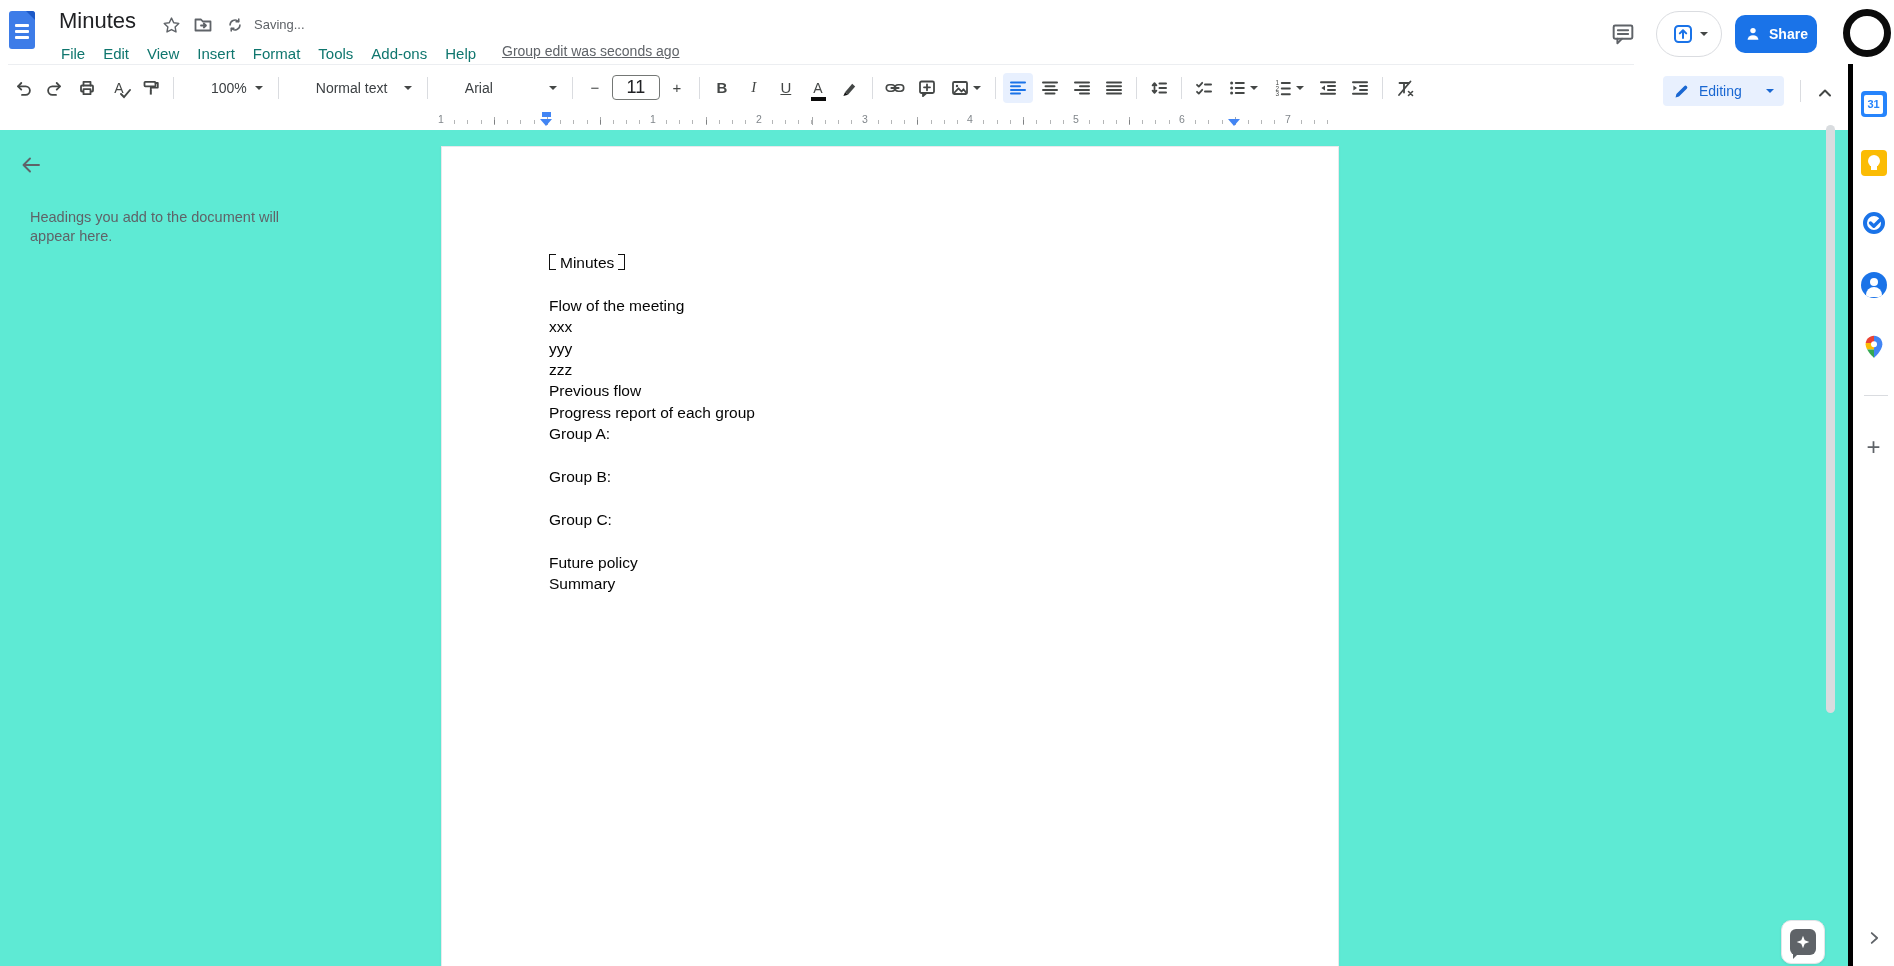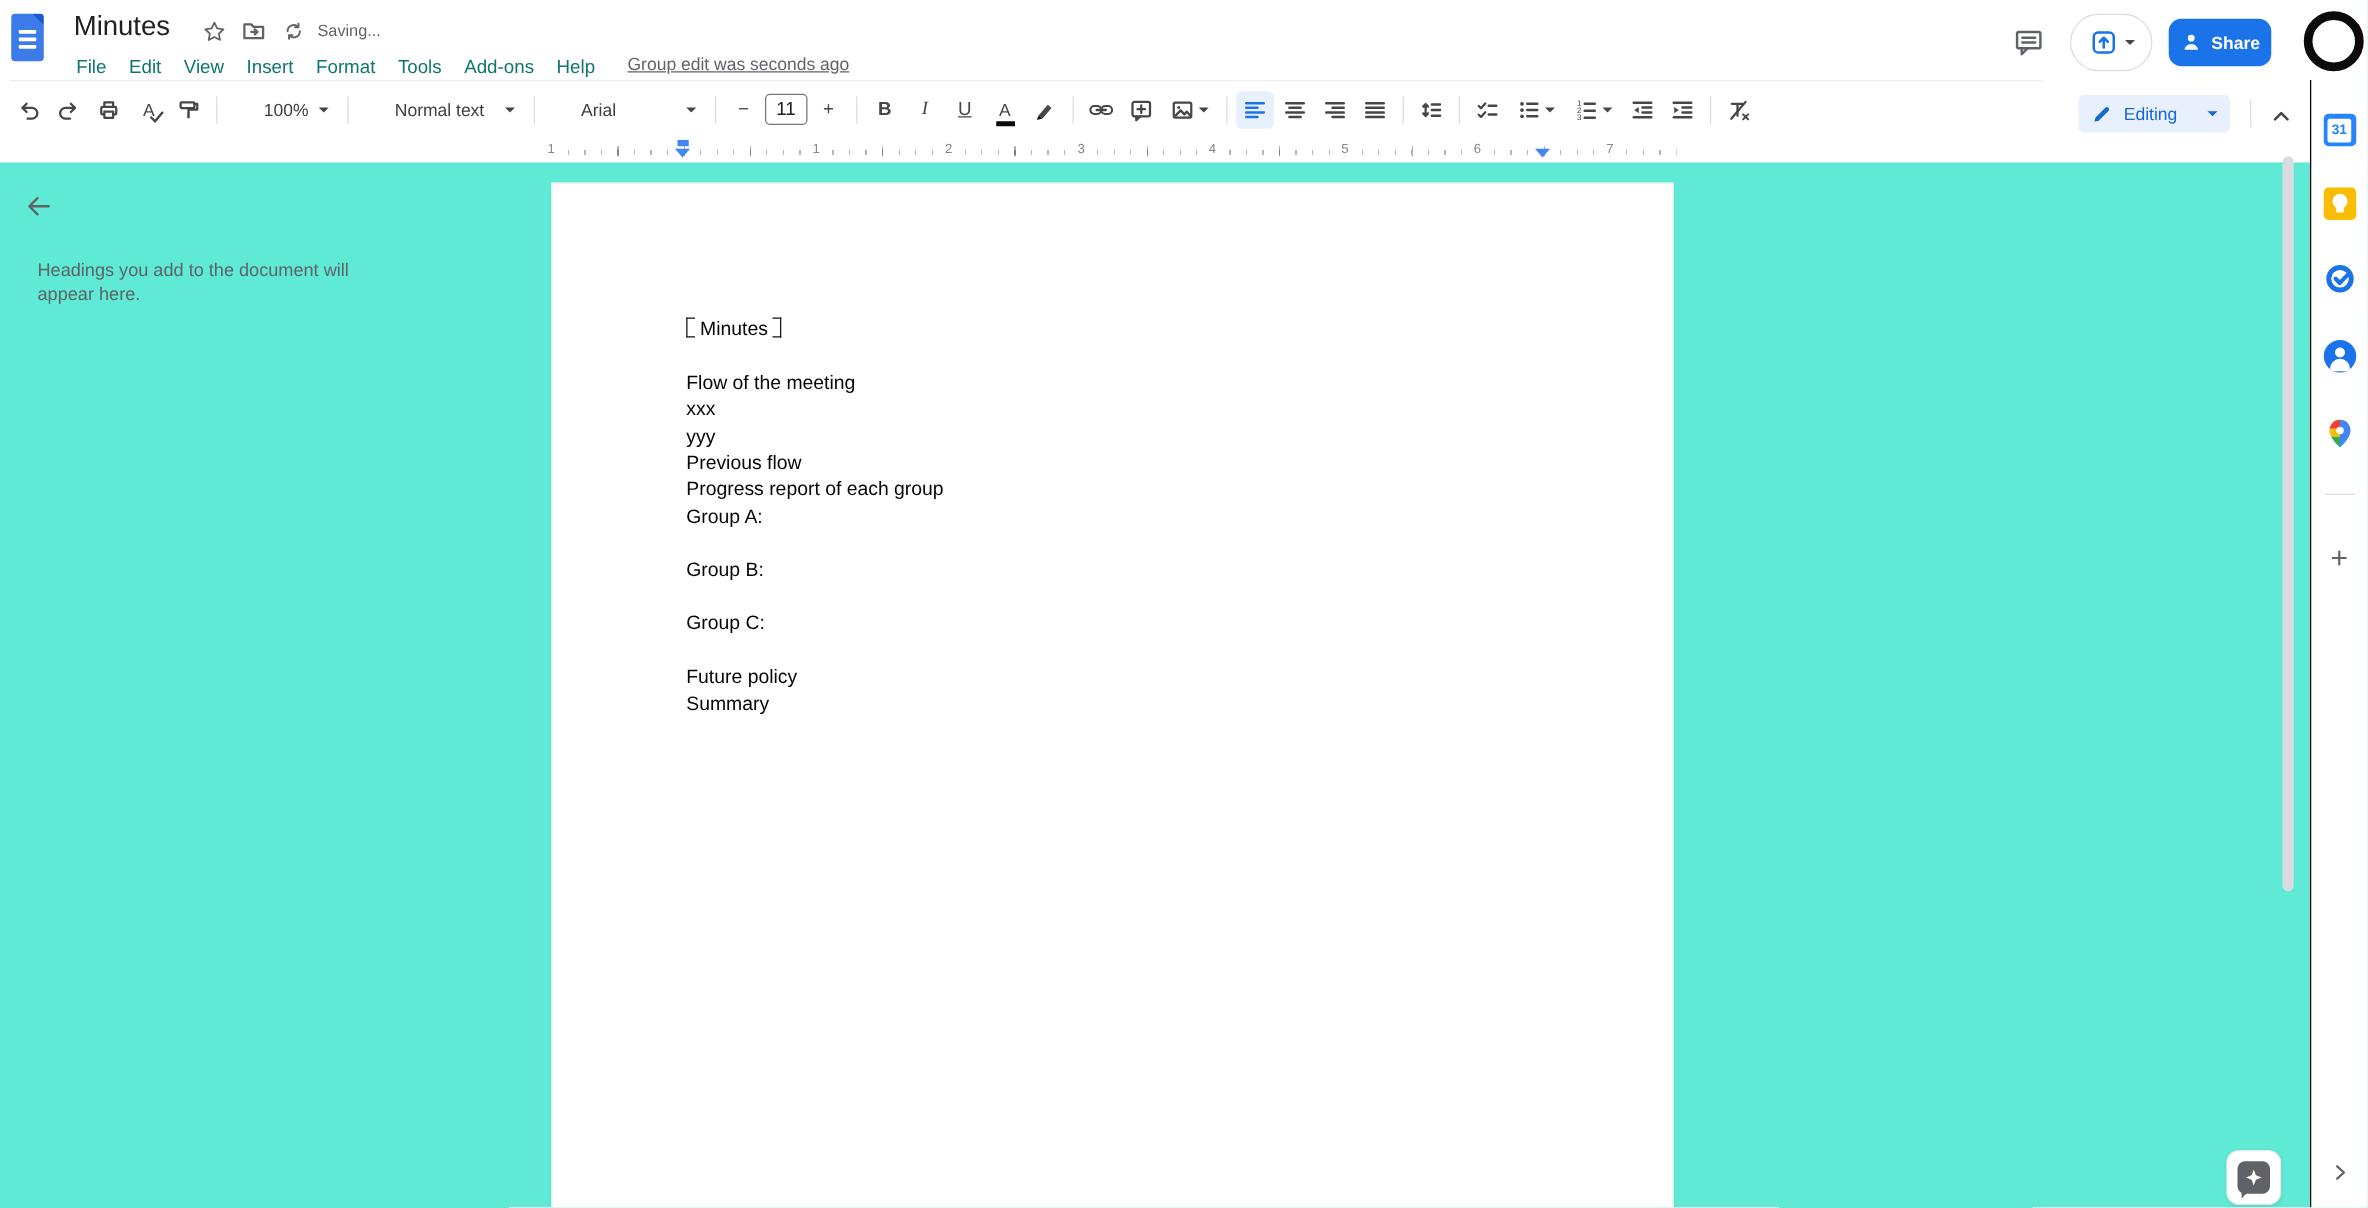--- a/index.html
+++ b/index.html
@@ -26,21 +26,21 @@
   .share-btn { position:absolute; left:1735px; top:15px; width:82px; height:38px; background:#1a73e8; color:#fff; border:none; border-radius:10px; display:flex; align-items:center; justify-content:center; gap:7px; font-size:14px; font-weight:700; cursor:pointer; }
   .avatar { position:absolute; left:1843px; top:9px; width:48px; height:48px; border-radius:50%; background:#fff; border:7px solid #0b0b0b; cursor:pointer; }
 
   
   .toolbar { position:absolute; left:8px; top:64px; height:46px; right:260px; display:flex; align-items:center; gap:2px; border-top:1px solid #eceef1; }
   .tb { width:30px; height:30px; min-width:30px; display:flex; align-items:center; justify-content:center; border-radius:4px; cursor:pointer; position:relative; }
   .tb.active { background:#e8f0fe; }
   .sep { width:1px; height:22px; background:#dadce0; margin:0 5px; }
   .chip { height:30px; display:flex; align-items:center; gap:8px; padding:0 8px; border-radius:4px; cursor:pointer; font-size:14px; color:#3c4043; white-space:nowrap;margin-left:22px; }
   .caret { width:0; height:0; border-left:4px solid transparent; border-right:4px solid transparent; border-top:4.5px solid #444746; display:inline-block; }
-  .size-box { width:34px; height:25px; border:1px solid #747775; border-radius:4px; display:flex; align-items:center; justify-content:center; font-size:15px; color:#202124; cursor:text; }
+  .size-box { width:48px; height:25px; border:1px solid #747775; border-radius:4px; display:flex; align-items:center; justify-content:center; font-size:18px; color:#202124; cursor:text; }
   .glyph { font-size:15px; color:#444746; }
   .bold-g{font-weight:700} .italic-g{font-style:italic;font-family:"Liberation Serif",serif} .under-g{text-decoration:underline}
   .color-a { position:relative; font-size:14px; color:#444746; line-height:1; }
   .color-a .swatch { position:absolute; left:-2px; bottom:-6px; width:15px; height:3.6px; background:#0b0b0b; }
   .spell-a { position:relative; font-size:14px; font-weight:500; color:#444746; }
   .tbsvg { stroke:#444746; fill:none; stroke-width:1.8; stroke-linecap:round; stroke-linejoin:round; }
   .blue-ln { stroke:#1a73e8; }
 
   .editing-chip { position:absolute; left:1663px; top:76px; width:121px; height:30px; background:#e8f0fe; border-radius:4px; display:flex; align-items:center; gap:9px; padding:0 10px; cursor:pointer; }
   .editing-chip span { font-size:14px; color:#1967d2; }
@@ -70,21 +70,21 @@
   .cjk-bracket.l { border-right:none; margin-right:4px; }
   .cjk-bracket.r { border-left:none; margin-left:4px; }
 
   .scroll-thumb { position:absolute; left:1826px; top:125px; width:9px; height:588px; background:#d9dcdf; border-radius:5px; cursor:pointer; }
 
   .explore-btn { position:absolute; left:1781px; top:920px; width:44px; height:44px; background:#fff; border:1px solid #e3e5e8; border-radius:10px; box-shadow:0 1px 3px rgba(0,0,0,.08); display:flex; align-items:center; justify-content:center; cursor:pointer; }
   .explore-badge { position:relative; width:26px; height:26px; background:#5f6368; border-radius:6px; display:flex; align-items:center; justify-content:center; }
   .explore-badge .tail { position:absolute; left:3px; bottom:-4px; width:9px; height:9px; background:#5f6368; clip-path:polygon(0 0,100% 0,0 100%); }
 
   
-  .side-panel { position:absolute; right:0; top:64px; width:46px; bottom:0; background:#fff; border-left:1px solid #000000; }
+  .side-panel { position:absolute; right:0; top:64px; width:46px; bottom:0; background:#fff; border-left:5px solid #000000; }
   .sp-item { position:absolute; left:50%; transform:translate(-50%,-50%); width:30px; height:30px; display:flex; align-items:center; justify-content:center; cursor:pointer; }
   .cal-icon { width:26px; height:26px; background:#2684fc; border-radius:4px; display:flex; align-items:center; justify-content:center; }
   .cal-inner { width:19px; height:19px; background:#fff; border-radius:2px; display:flex; align-items:center; justify-content:center; font-size:11px; font-weight:700; color:#2684fc; }
   .keep-icon { width:26px; height:26px; background:#fbbc04; border-radius:4px; position:relative; }
   .keep-icon .bulb { position:absolute; left:7px; top:5px; width:12px; height:12px; background:#fff; border-radius:50%; }
   .keep-icon .base { position:absolute; left:10px; top:16px; width:6px; height:4px; background:#fff; }
   .contacts-icon { width:26px; height:26px; background:#1a73e8; border-radius:50%; position:relative; overflow:hidden; }
   .contacts-icon .head { position:absolute; left:9px; top:6px; width:8px; height:8px; background:#fff; border-radius:50%; }
   .contacts-icon .body { position:absolute; left:5px; top:15px; width:16px; height:10px; background:#fff; border-radius:8px 8px 0 0; }
   .sp-divider { position:absolute; left:11px; width:24px; height:1px; background:#dadce0; }
@@ -386,20 +386,21 @@
     </div>
     <div class="outline-hint">Headings you add to the document will appear here.</div>
 
     <div class="page">
       <div class="doc-text">
         <div class="doc-line"><span class="cjk-bracket l"></span><span>Minutes</span><span class="cjk-bracket r"></span></div>
         <div class="doc-line"></div>
         <div class="doc-line">Flow of the meeting</div>
         <div class="doc-line">xxx</div>
         <div class="doc-line">yyy</div>
+        <div class="doc-line">zzz</div>
         <div class="doc-line">Previous flow</div>
         <div class="doc-line">Progress report of each group</div>
         <div class="doc-line">Group A:</div>
         <div class="doc-line"></div>
         <div class="doc-line">Group B:</div>
         <div class="doc-line"></div>
         <div class="doc-line">Group C:</div>
         <div class="doc-line"></div>
         <div class="doc-line">Future policy</div>
         <div class="doc-line">Summary</div>

